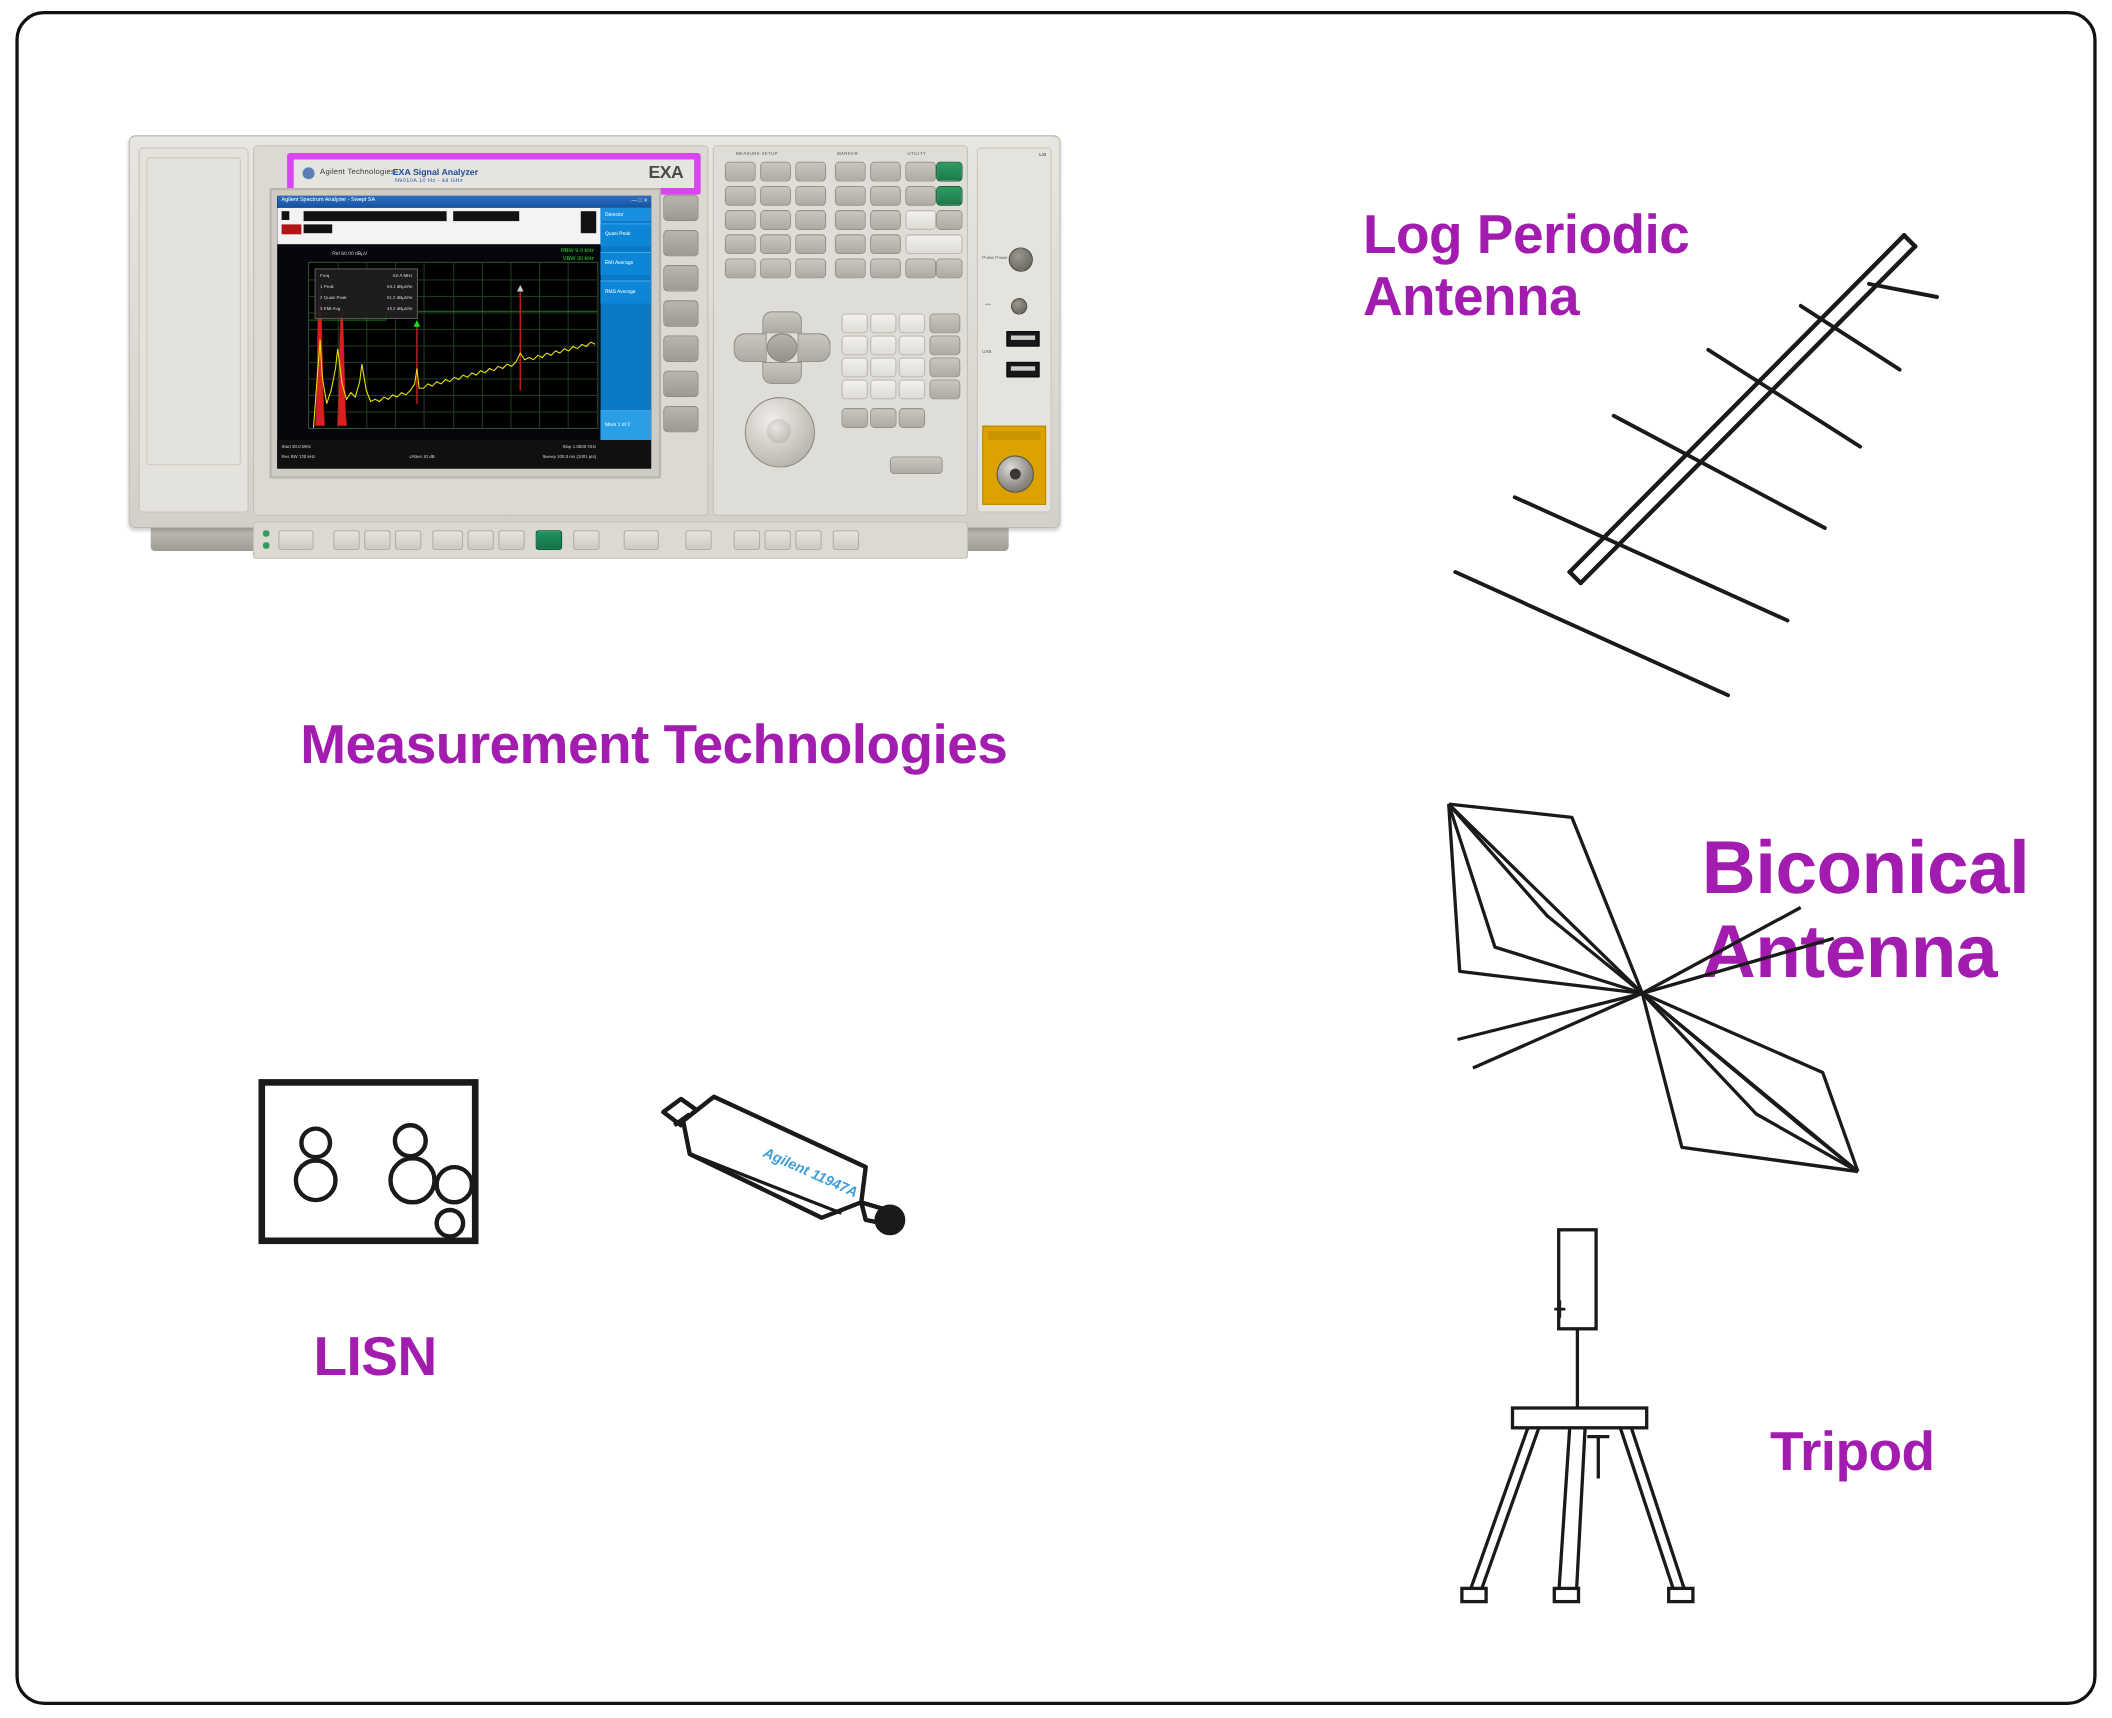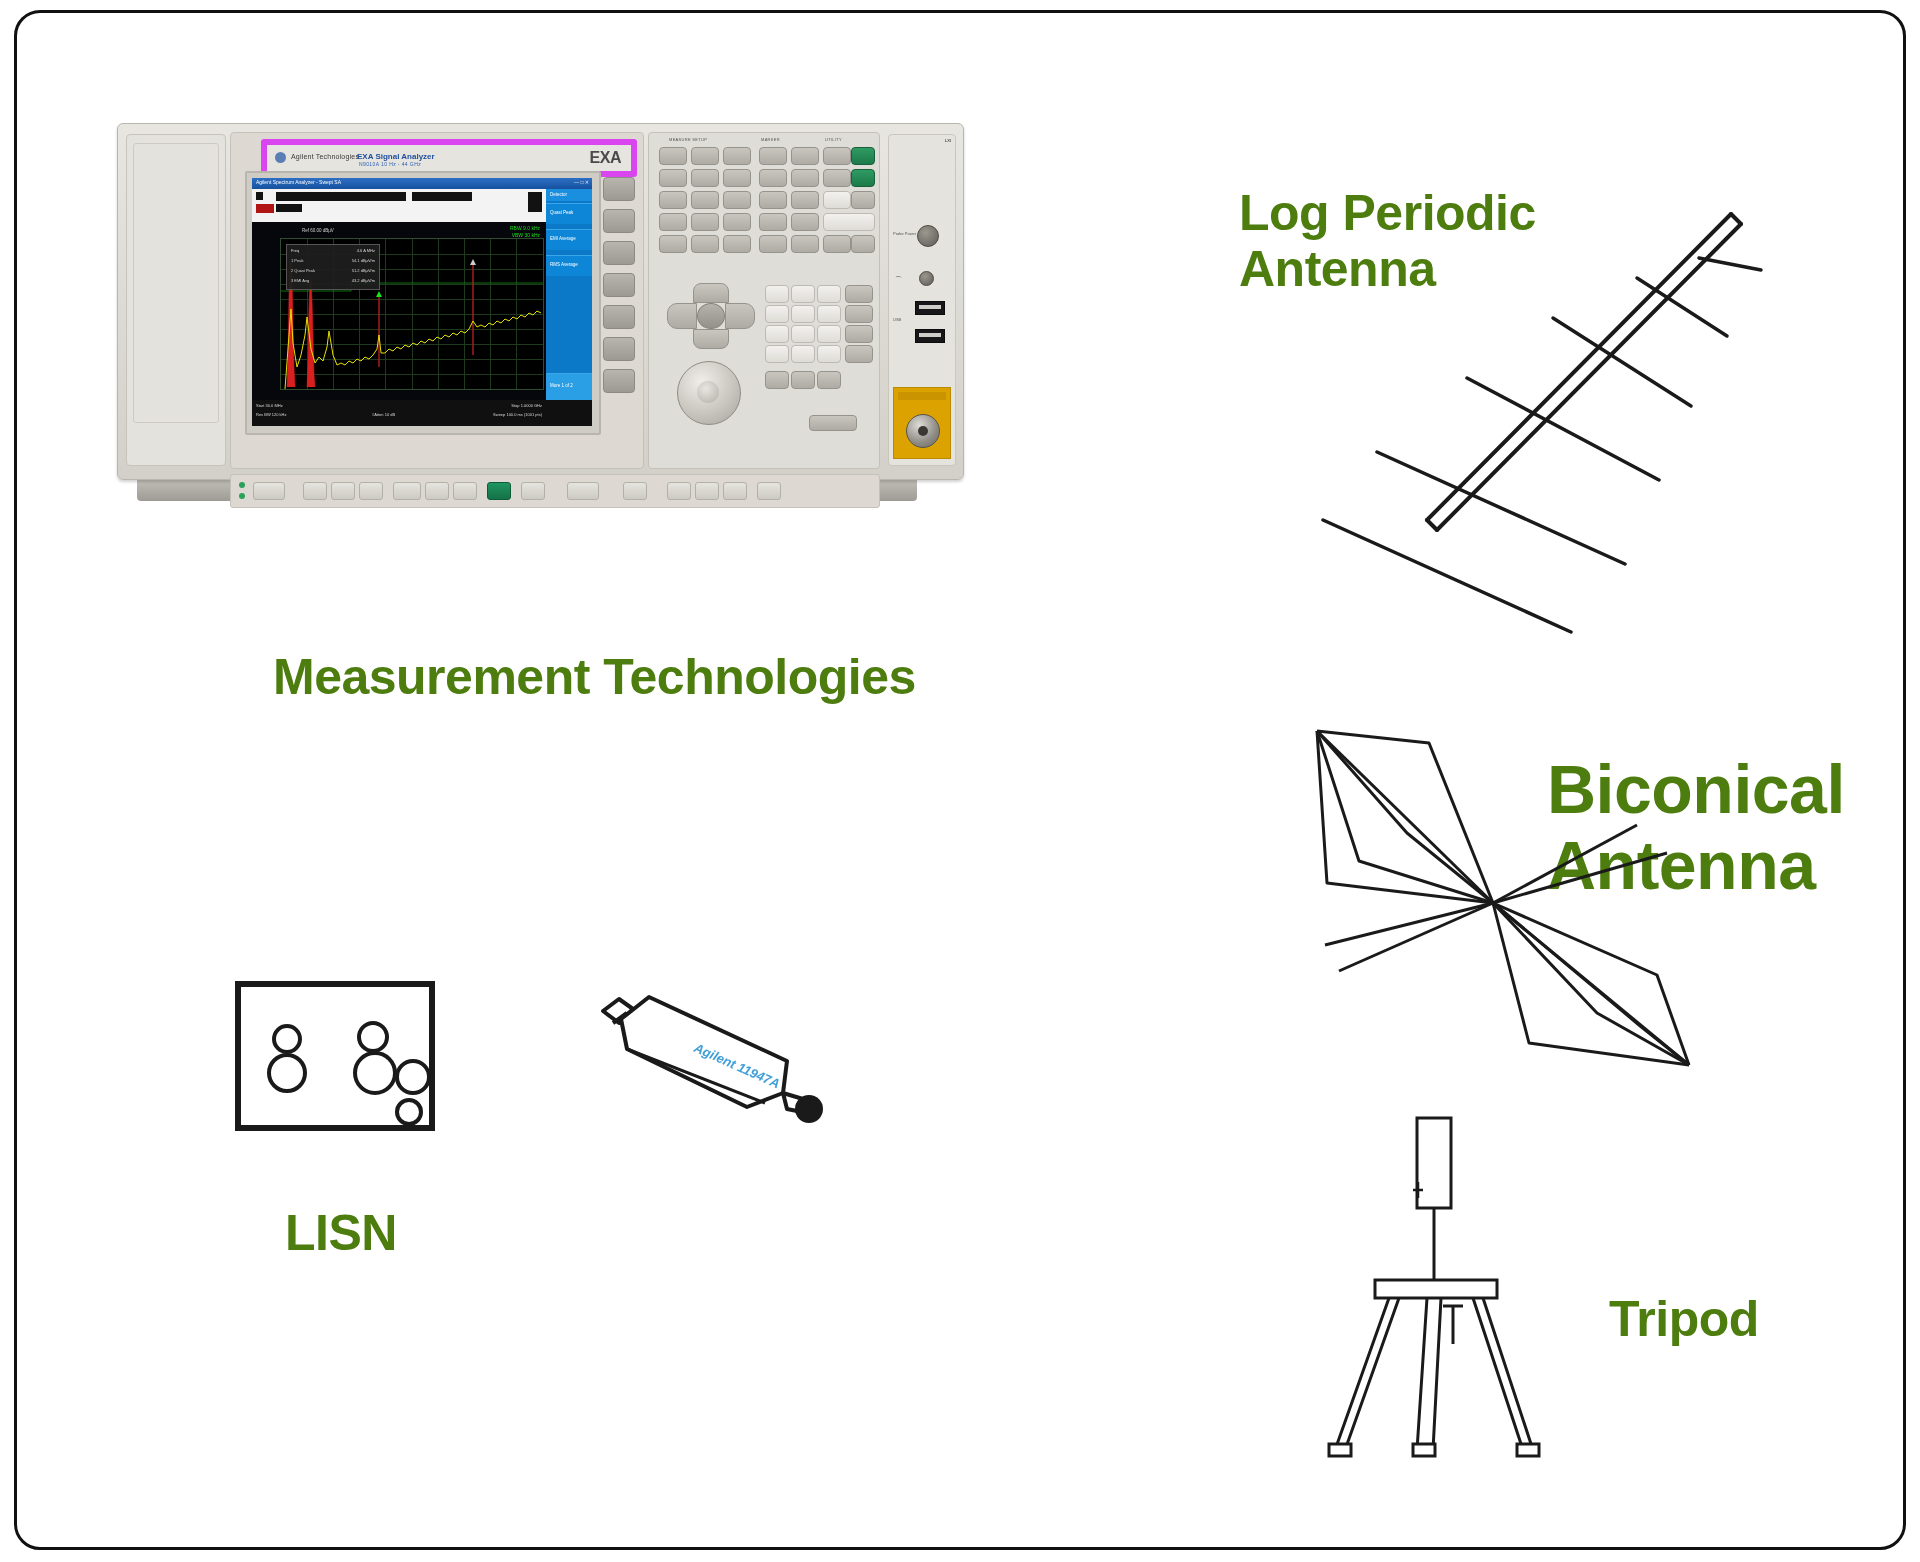--- a/index.html
+++ b/index.html
@@ -64,21 +64,21 @@
   .rfport:after{content:"";position:absolute;left:11px;top:11px;width:10px;height:10px;border-radius:50%;background:#3a3834;}
   .ana-bottombar{position:absolute;left:112px;top:350px;width:648px;height:32px;background:#ddd9d2;border:1px solid #c4c1b9;border-radius:3px;}
   .bkey{position:absolute;top:7px;width:22px;height:16px;background:linear-gradient(180deg,#e6e4df,#cdcac2);border:1px solid #b3b0a9;border-radius:3px;}
   .bkey.g{background:linear-gradient(180deg,#1f9560,#147247);border-color:#0f5c39;}
   .led{position:absolute;left:8px;width:6px;height:6px;border-radius:50%;background:#2aa05a;}
   .ana-feetL{position:absolute;left:20px;top:352px;width:110px;height:26px;background:linear-gradient(180deg,#c9c6c0,#9e9b95);border-radius:0 0 4px 4px;}
   .ana-feetR{position:absolute;left:690px;top:352px;width:110px;height:26px;background:linear-gradient(180deg,#c9c6c0,#9e9b95);border-radius:0 0 4px 4px;}
   .ana-shadow{position:absolute;left:108px;top:356px;width:600px;height:16px;background:linear-gradient(180deg,#4e4b46,#2b2926);}
 
   
-  .cap{position:absolute;font-weight:bold;color:#4d7c0f;line-height:1.12;letter-spacing:-.5px;}
+  .cap{position:absolute;font-weight:bold;color:#a21caf;line-height:1.12;letter-spacing:-.5px;}
   #cap-analyzer{left:256px;top:636px;font-size:50px;width:820px;}
   #cap-logperiodic{left:1222px;top:172px;font-size:50px;}
   #cap-biconical{left:1530px;top:738px;font-size:68px;}
   #cap-lisn{left:268px;top:1192px;font-size:50px;}
   #cap-transient{left:578px;top:1160px;font-size:50px;}
   #cap-tripod{left:1592px;top:1278px;font-size:50px;}
 
   
   .art{position:absolute;}
   #art-logperiodic{left:1290px;top:195px;}

